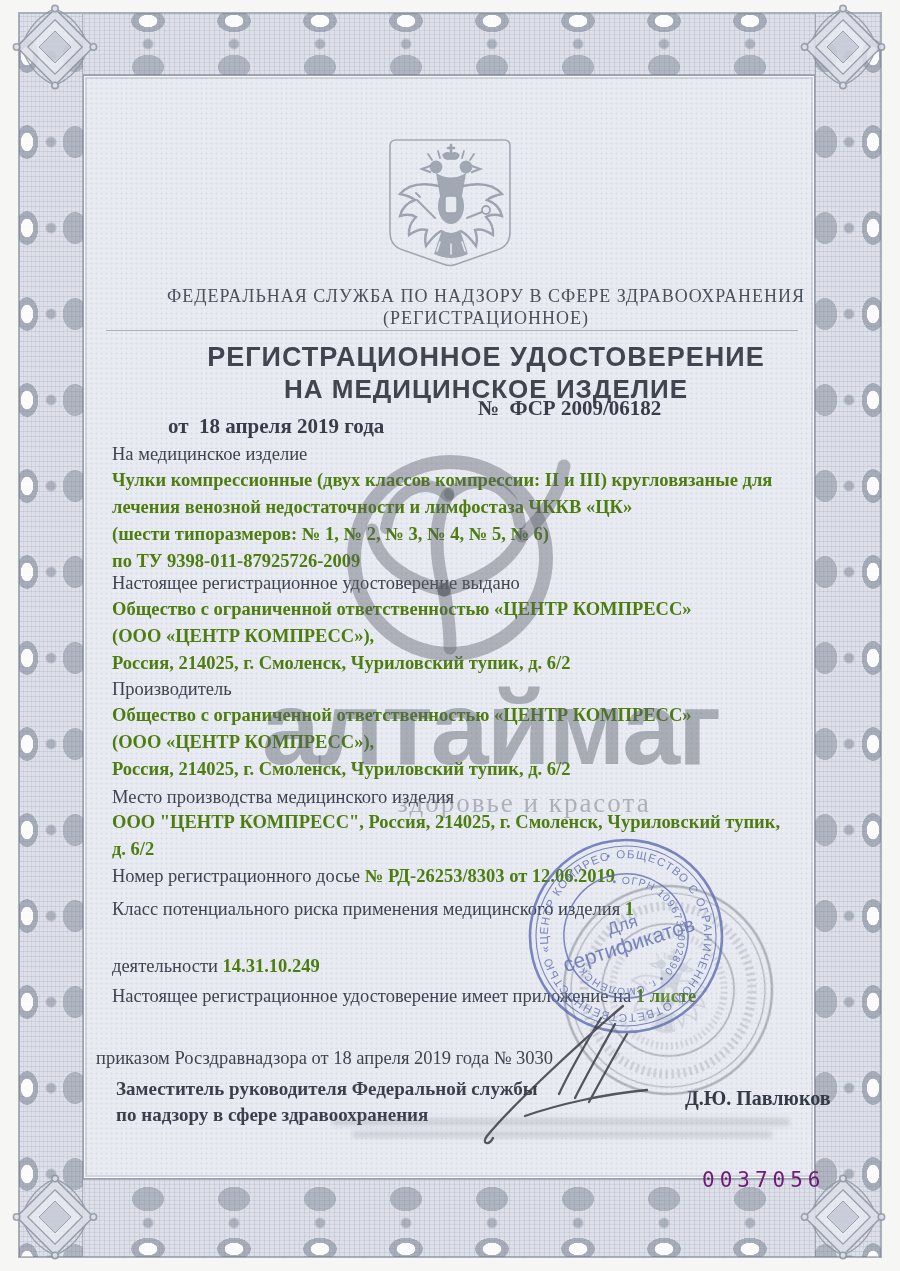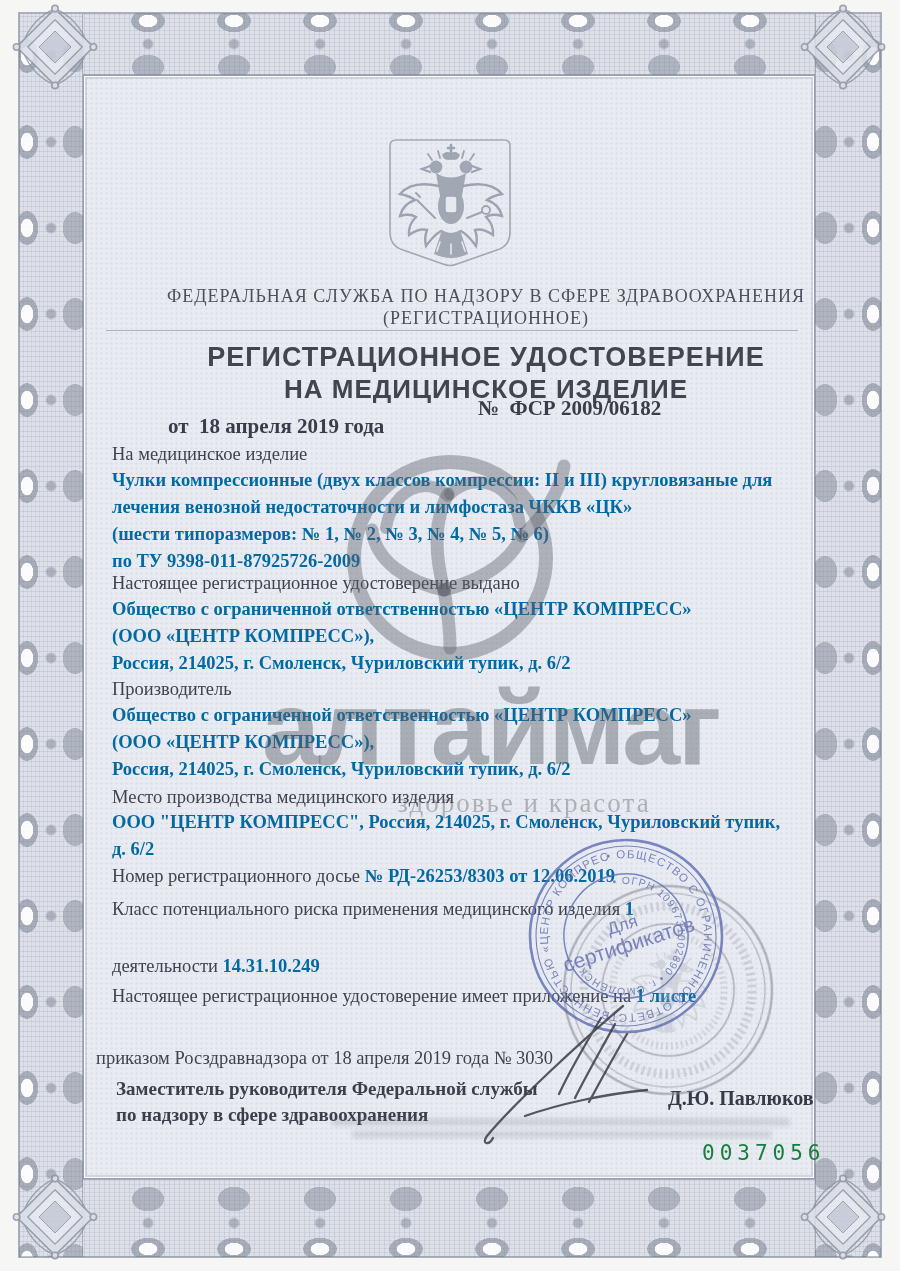--- a/index.html
+++ b/index.html
@@ -43,27 +43,27 @@
     background-image:radial-gradient(rgba(125,133,150,.10) 1px, transparent 1.4px);background-size:5px 5px;
     border:1px solid #979fae;box-shadow:inset 0 0 0 1px #f9fafc, inset 0 0 0 3px rgba(150,158,172,.28);}
   .corner{position:absolute;width:96px;height:96px;opacity:.85;}
   .abs{position:absolute;}
   .center{left:0;width:900px;text-align:center;padding-left:36px;}
   .agency{font-size:18px;letter-spacing:1px;color:#4b505b;white-space:pre;}
   .rule{border-top:1px solid rgba(122,130,144,.55);height:0;}
   .title{font-family:"Liberation Sans",sans-serif;font-weight:bold;font-size:27px;letter-spacing:1px;color:#41454f;}
   .docnum,.docdate{font-size:21px;font-weight:bold;color:#383d49;white-space:pre;}
   .body-label{font-size:18.5px;color:#3e434f;}
-  .body-bold{font-size:18.5px;font-weight:bold;color:#0369a1;}
+  .body-bold{font-size:18.5px;font-weight:bold;color:#4d7c0f;}
   .line{position:absolute;left:112px;width:695px;}
   .wm-brand{font-family:"Liberation Sans",sans-serif;font-weight:bold;font-size:104px;letter-spacing:-2px;color:rgba(92,97,108,.45);line-height:1;}
   .wm-tag{font-family:Liberation Serif, serif;font-size:27px;letter-spacing:2px;color:rgba(92,97,108,.42);text-align:center;}
-  .serial{font-family:"DejaVu Sans Mono",monospace;font-size:21px;letter-spacing:5px;color:#15803d;}
+  .serial{font-family:"DejaVu Sans Mono",monospace;font-size:21px;letter-spacing:5px;color:#701a75;margin-top:27px;}
   .post{font-size:19px;font-weight:bold;color:#3a3f4b;}
-  .official{font-size:20px;font-weight:bold;color:#353a47;}
+  .official{font-size:20px;font-weight:bold;color:#353a47;margin-left:17px;}
   .bleed{position:absolute;background:rgba(110,116,130,.20);filter:blur(2px);border-radius:3px;}
   .stamp-blue{opacity:.8;transform:rotate(-14deg);}
   .stamp-gray{opacity:.55;transform:rotate(8deg);filter:blur(.4px);}
   svg text{font-family:"Liberation Sans",sans-serif;}
 </style>
 </head>
 <body>
 
 <div class="page">
 

